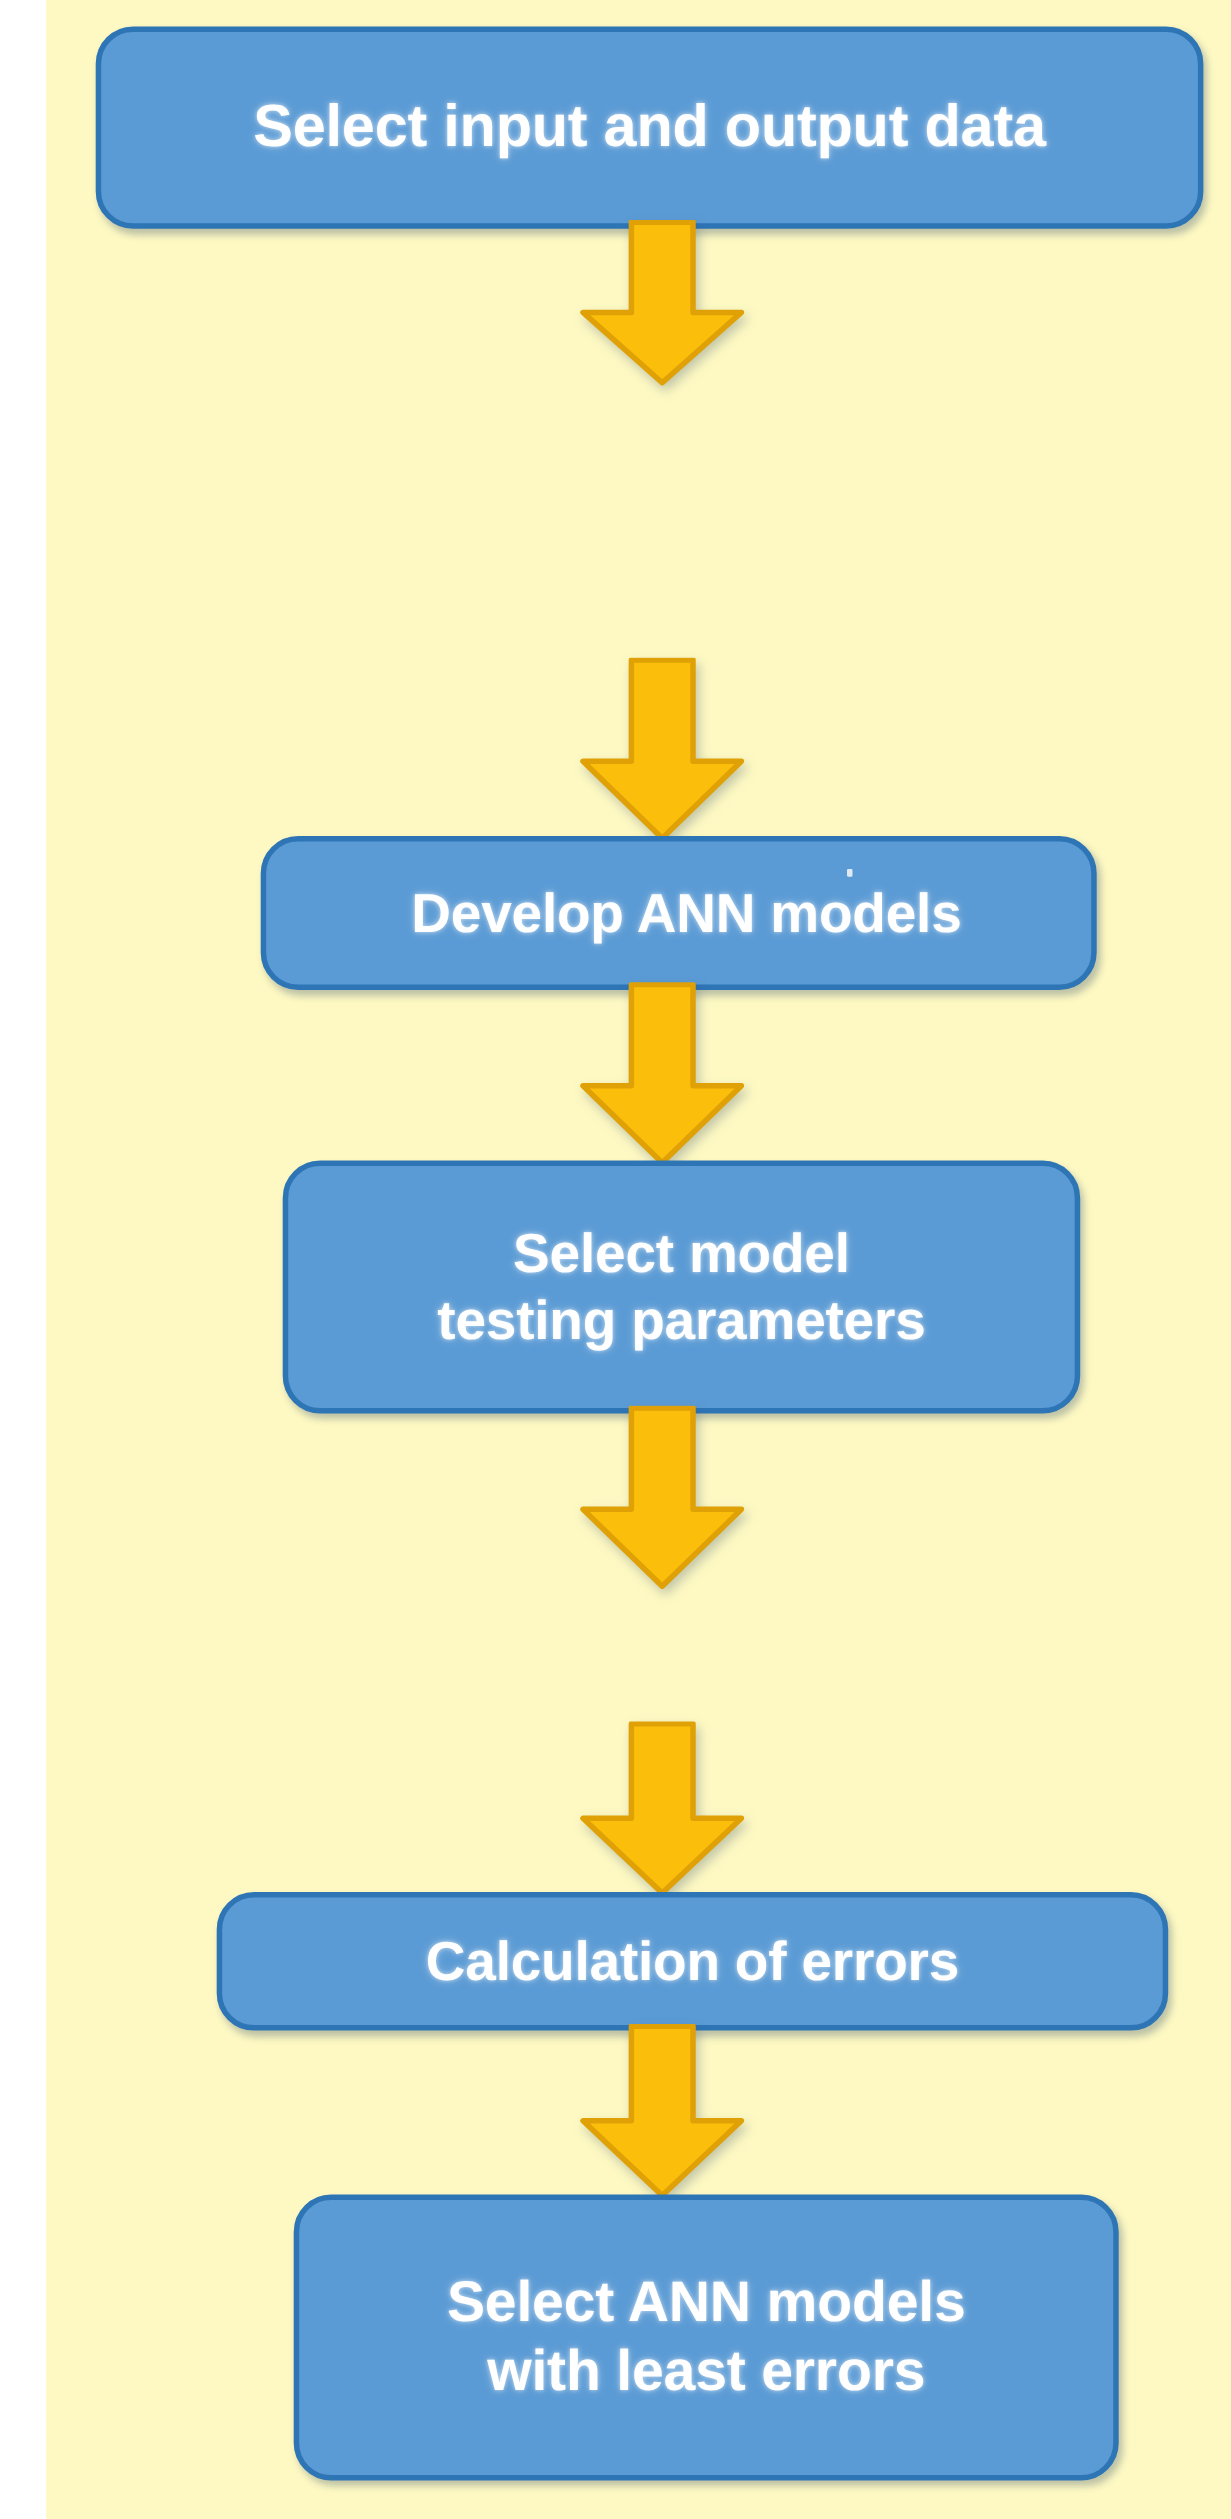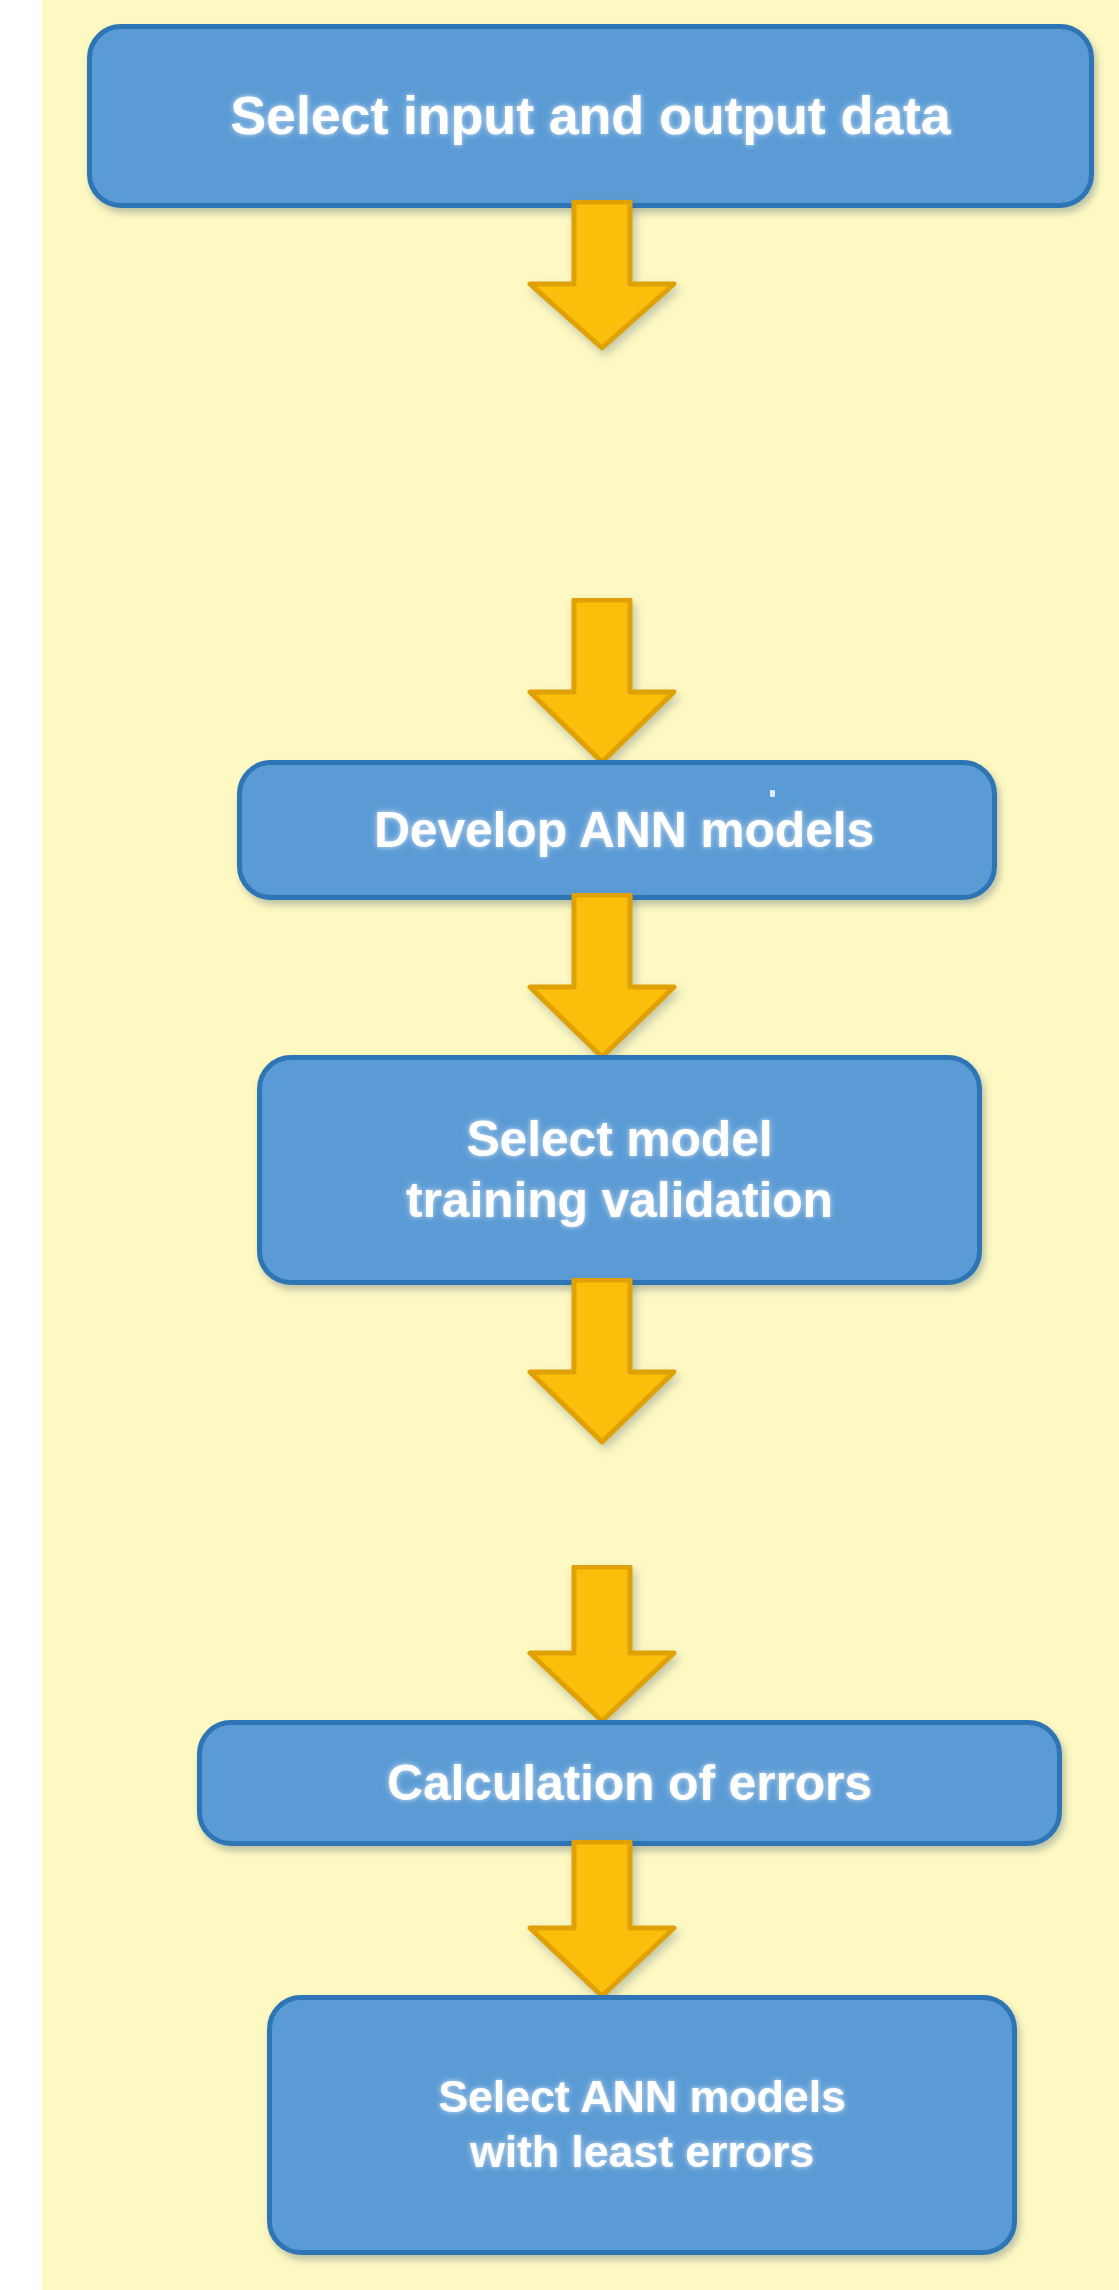--- a/index.html
+++ b/index.html
@@ -45,21 +45,21 @@
     white-space: pre-line;
   }
 
   
   #node-1 { left: 45px;  top: 24px;   width: 1007px; height: 184px; font-size: 54px; }
   #node-2 { left: 25px;  top: 345px;  width: 1065px; height: 260px; font-size: 54px; }
   #node-3 { left: 195px; top: 760px;  width: 760px;  height: 140px; font-size: 50px; padding-left: 28px; }
   #node-4 { left: 215px; top: 1055px; width: 725px;  height: 230px; font-size: 50px; }
   #node-5 { left: 120px; top: 1440px; width: 920px;  height: 132px; font-size: 50px; }
   #node-6 { left: 155px; top: 1720px; width: 865px;  height: 126px; font-size: 50px; }
-  #node-7 { left: 225px; top: 1995px; width: 750px;  height: 260px; font-size: 45px; }
+  #node-7 { left: 225px; top: 1995px; width: 750px;  height: 260px; font-size: 52px; }
 
   
   .arrow {
     position: absolute;
     filter: drop-shadow(3px 5px 5px rgba(40,70,100,0.28));
   }
   .arrow svg { display: block; width: 100%; height: 100%; }
 
   #arrow-1 { left: 480px; top: 200px;  width: 160px; height: 152px; }
   #arrow-2 { left: 480px; top: 598px;  width: 160px; height: 168px; }
@@ -107,21 +107,21 @@
   <div id="speck"></div>
 
   <div class="arrow" id="arrow-3">
     <svg viewBox="0 0 160 168" preserveAspectRatio="none" aria-hidden="true">
       <polygon points="52,2 108,2 108,94 152,94 80,164 8,94 52,94" fill="#FBBF0B" stroke="#E0A106" stroke-width="5" stroke-linejoin="round"></polygon>
     </svg>
   </div>
 
   <div class="node" id="node-4">
     <span class="label">Select model
-training validation</span>
+testing parameters</span>
   </div>
 
   <div class="arrow" id="arrow-4">
     <svg viewBox="0 0 160 168" preserveAspectRatio="none" aria-hidden="true">
       <polygon points="52,2 108,2 108,94 152,94 80,164 8,94 52,94" fill="#FBBF0B" stroke="#E0A106" stroke-width="5" stroke-linejoin="round"></polygon>
     </svg>
   </div>
 
 
   <div class="arrow" id="arrow-5">

